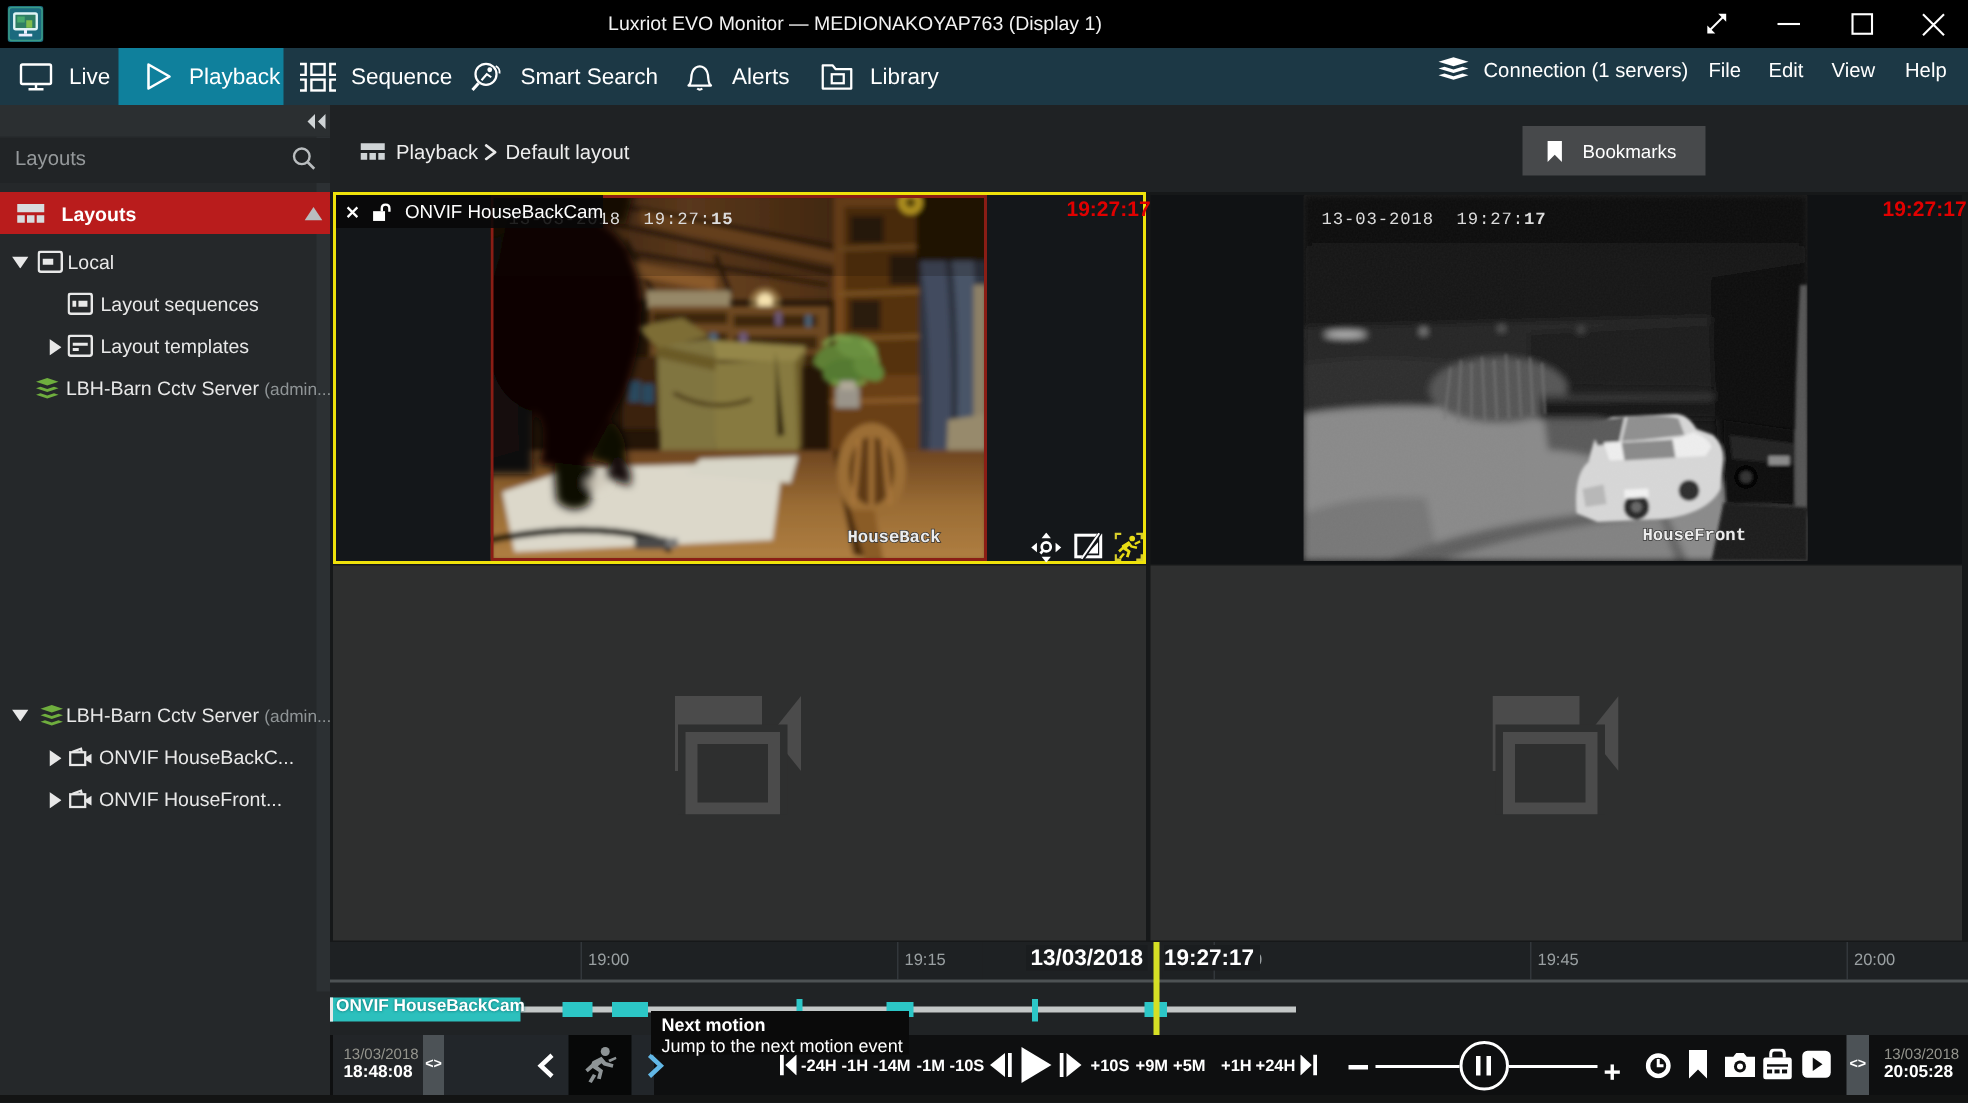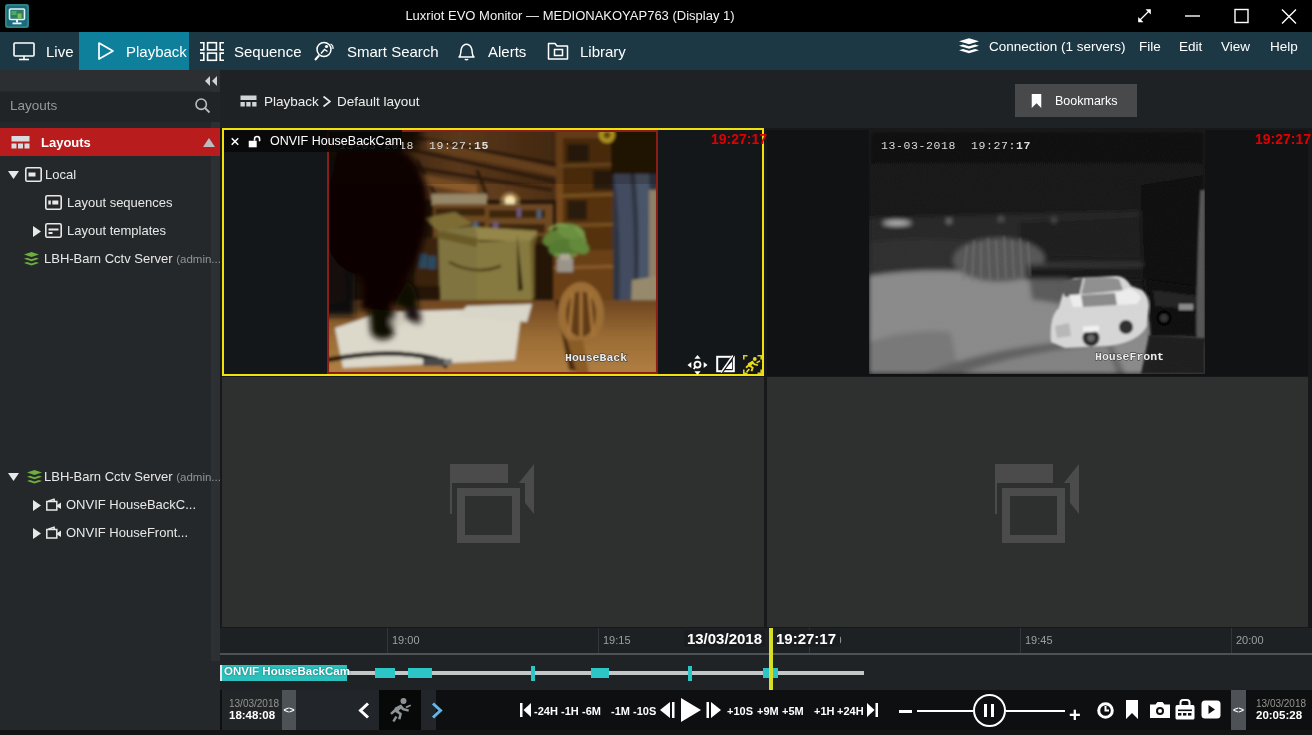--- a/index.html
+++ b/index.html
@@ -562,20 +562,21 @@
     <div class="abs" style="left:127px;top:16px;width:517px;height:4px;background:#c3c7c7"></div>
     <div class="abs" style="left:0px;top:10px;width:127px;height:16px;border-left:2px solid #e8e8e8;background:#2cc0bd;color:#fff;font-size:11.5px;font-weight:bold;text-shadow:0 0 2px #066;white-space:nowrap;padding-left:2px">ONVIF HouseBackCam</div>
     <div class="abs" style="left:155px;top:13px;width:20px;height:10px;background:#2cc6c6"></div>
     <div class="abs" style="left:188px;top:13px;width:24px;height:10px;background:#2cc6c6"></div>
     <div class="abs" style="left:311px;top:11px;width:4px;height:15px;background:#2cc6c6"></div>
     <div class="abs" style="left:371px;top:13px;width:18px;height:10px;background:#2cc6c6"></div>
     <div class="abs" style="left:468px;top:11px;width:4px;height:15px;background:#2cc6c6"></div>
     <div class="abs" style="left:543px;top:13px;width:15px;height:10px;background:#2cc6c6"></div>
   </div>
   <div class="abs" style="left:769px;top:628px;width:4px;height:62px;background:#d5df25"></div>
+  <div class="abs" style="left:434px;top:674px;width:172px;height:29px;background:#0a0a0a;z-index:9;color:#fff;font-size:12px;padding:2px 0 0 7px;line-height:14px;white-space:nowrap"><b>Next motion</b><br>Jump to the next motion event</div>
   <div id="ctrlbar">
     <div class="abs" style="left:2px;top:0;width:60px;height:40px;background:#222528"></div>
     <div class="abs" style="left:9px;top:8px;width:46px;text-align:right;color:#95958e;font-size:10px">13/03/2018</div>
     <div class="abs" style="left:9px;top:19px;width:46px;text-align:left;color:#fff;font-size:11.5px;font-weight:bold">18:48:08</div>
     <div class="abs" style="left:62px;top:0;width:14px;height:40px;background:#4c5256;color:#fff;font-size:9.5px;font-weight:bold;text-align:center;line-height:40px">&lt;&gt;</div>
     <div class="abs" style="left:76px;top:0;width:140px;height:40px;background:#22262a"></div>
     <svg class="abs" style="left:138px;top:12px" width="12" height="17" viewBox="0 0 12 17">
         <path d="M10 1.5 L2.5 8.5 L10 15.5" fill="none" stroke="#fff" stroke-width="3"></path>
       </svg>
     <div class="abs" style="left:159px;top:0;width:42px;height:40px;background:#070808"></div>
@@ -589,21 +590,21 @@
     </svg>
     <svg class="abs" style="left:211px;top:12px" width="12" height="17" viewBox="0 0 12 17">
         <path d="M2 1.5 L9.5 8.5 L2 15.5" fill="none" stroke="#62b7e6" stroke-width="3"></path>
       </svg>
     <svg class="abs" style="left:299px;top:13px" width="13" height="14" viewBox="0 0 13 14">
       <rect x="1" y="0" width="2.5" height="14" fill="#fff"></rect>
         <path d="M12 0 L12 14 L4.5 7 Z" fill="#fff"></path>
     </svg>
     <div class="clab abs" style="left:314px;top:15px">-24H</div>
     <div class="clab abs" style="left:341px;top:15px">-1H</div>
-    <div class="clab abs" style="left:362px;top:15px">-6M</div>
+    <div class="clab abs" style="left:362px;top:15px">-14M</div>
     <div class="clab abs" style="left:391px;top:15px">-1M</div>
     <div class="clab abs" style="left:413px;top:15px">-10S</div>
     <svg class="abs" style="left:437px;top:10px" width="20" height="20" viewBox="0 0 20 20">
       <path d="M13 2 L13 18 L3 10 Z" fill="#fff"></path>
         <rect x="15" y="2" width="2.5" height="16" fill="#fff"></rect>
     </svg>
     <svg class="abs" style="left:458px;top:7px" width="25" height="26" viewBox="0 0 25 26">
         <path d="M3 1 L23 13 L3 25 Z" fill="#fff"></path>
       </svg>
     <svg class="abs" style="left:484px;top:10px" width="20" height="20" viewBox="0 0 20 20">

